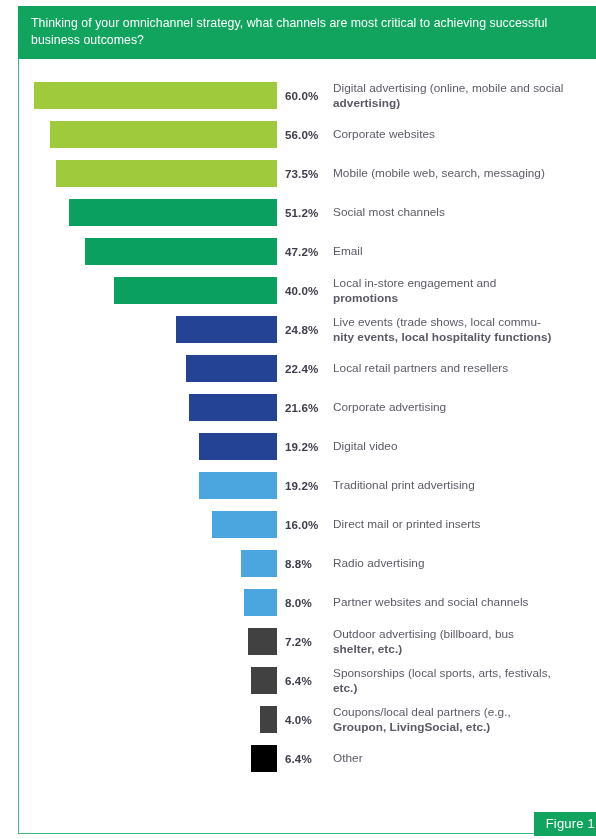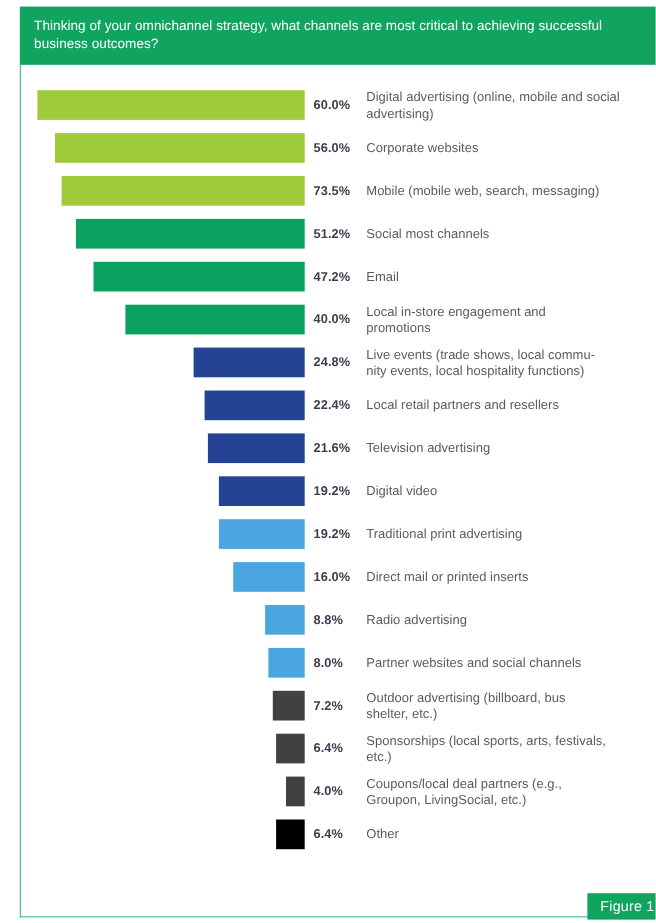--- a/index.html
+++ b/index.html
@@ -74,20 +74,21 @@
   .label {
     flex: 1 1 auto;
     font-size: 11.8px;
     color: #5A5A66;
     line-height: 14.5px;
     padding-right: 12px;
     letter-spacing: 0.02px;
   }
   .label .l2 {
     display: block;
+    font-weight: bold;
   }
   .figure-badge {
     position: absolute;
     right: -7px;
     bottom: -5px;
     background: #10A45F;
     color: #ffffff;
     font-size: 13px;
     padding: 4px 12px 5px 12px;
     letter-spacing: 0.2px;
@@ -156,21 +157,21 @@
             <span class="bar" style="width: 91px; background: rgb(36, 67, 149);"></span>
           </div>
           <div class="value">22.4%</div>
           <div class="label"><span>Local retail partners and resellers</span></div>
         </div>
         <div class="chart-row">
           <div class="bar-zone">
             <span class="bar" style="width: 88px; background: rgb(36, 67, 149);"></span>
           </div>
           <div class="value">21.6%</div>
-          <div class="label"><span>Television advertising</span></div>
+          <div class="label"><span>Corporate advertising</span></div>
         </div>
         <div class="chart-row">
           <div class="bar-zone">
             <span class="bar" style="width: 78px; background: rgb(36, 67, 149);"></span>
           </div>
           <div class="value">19.2%</div>
           <div class="label"><span>Digital video</span></div>
         </div>
         <div class="chart-row">
           <div class="bar-zone">

